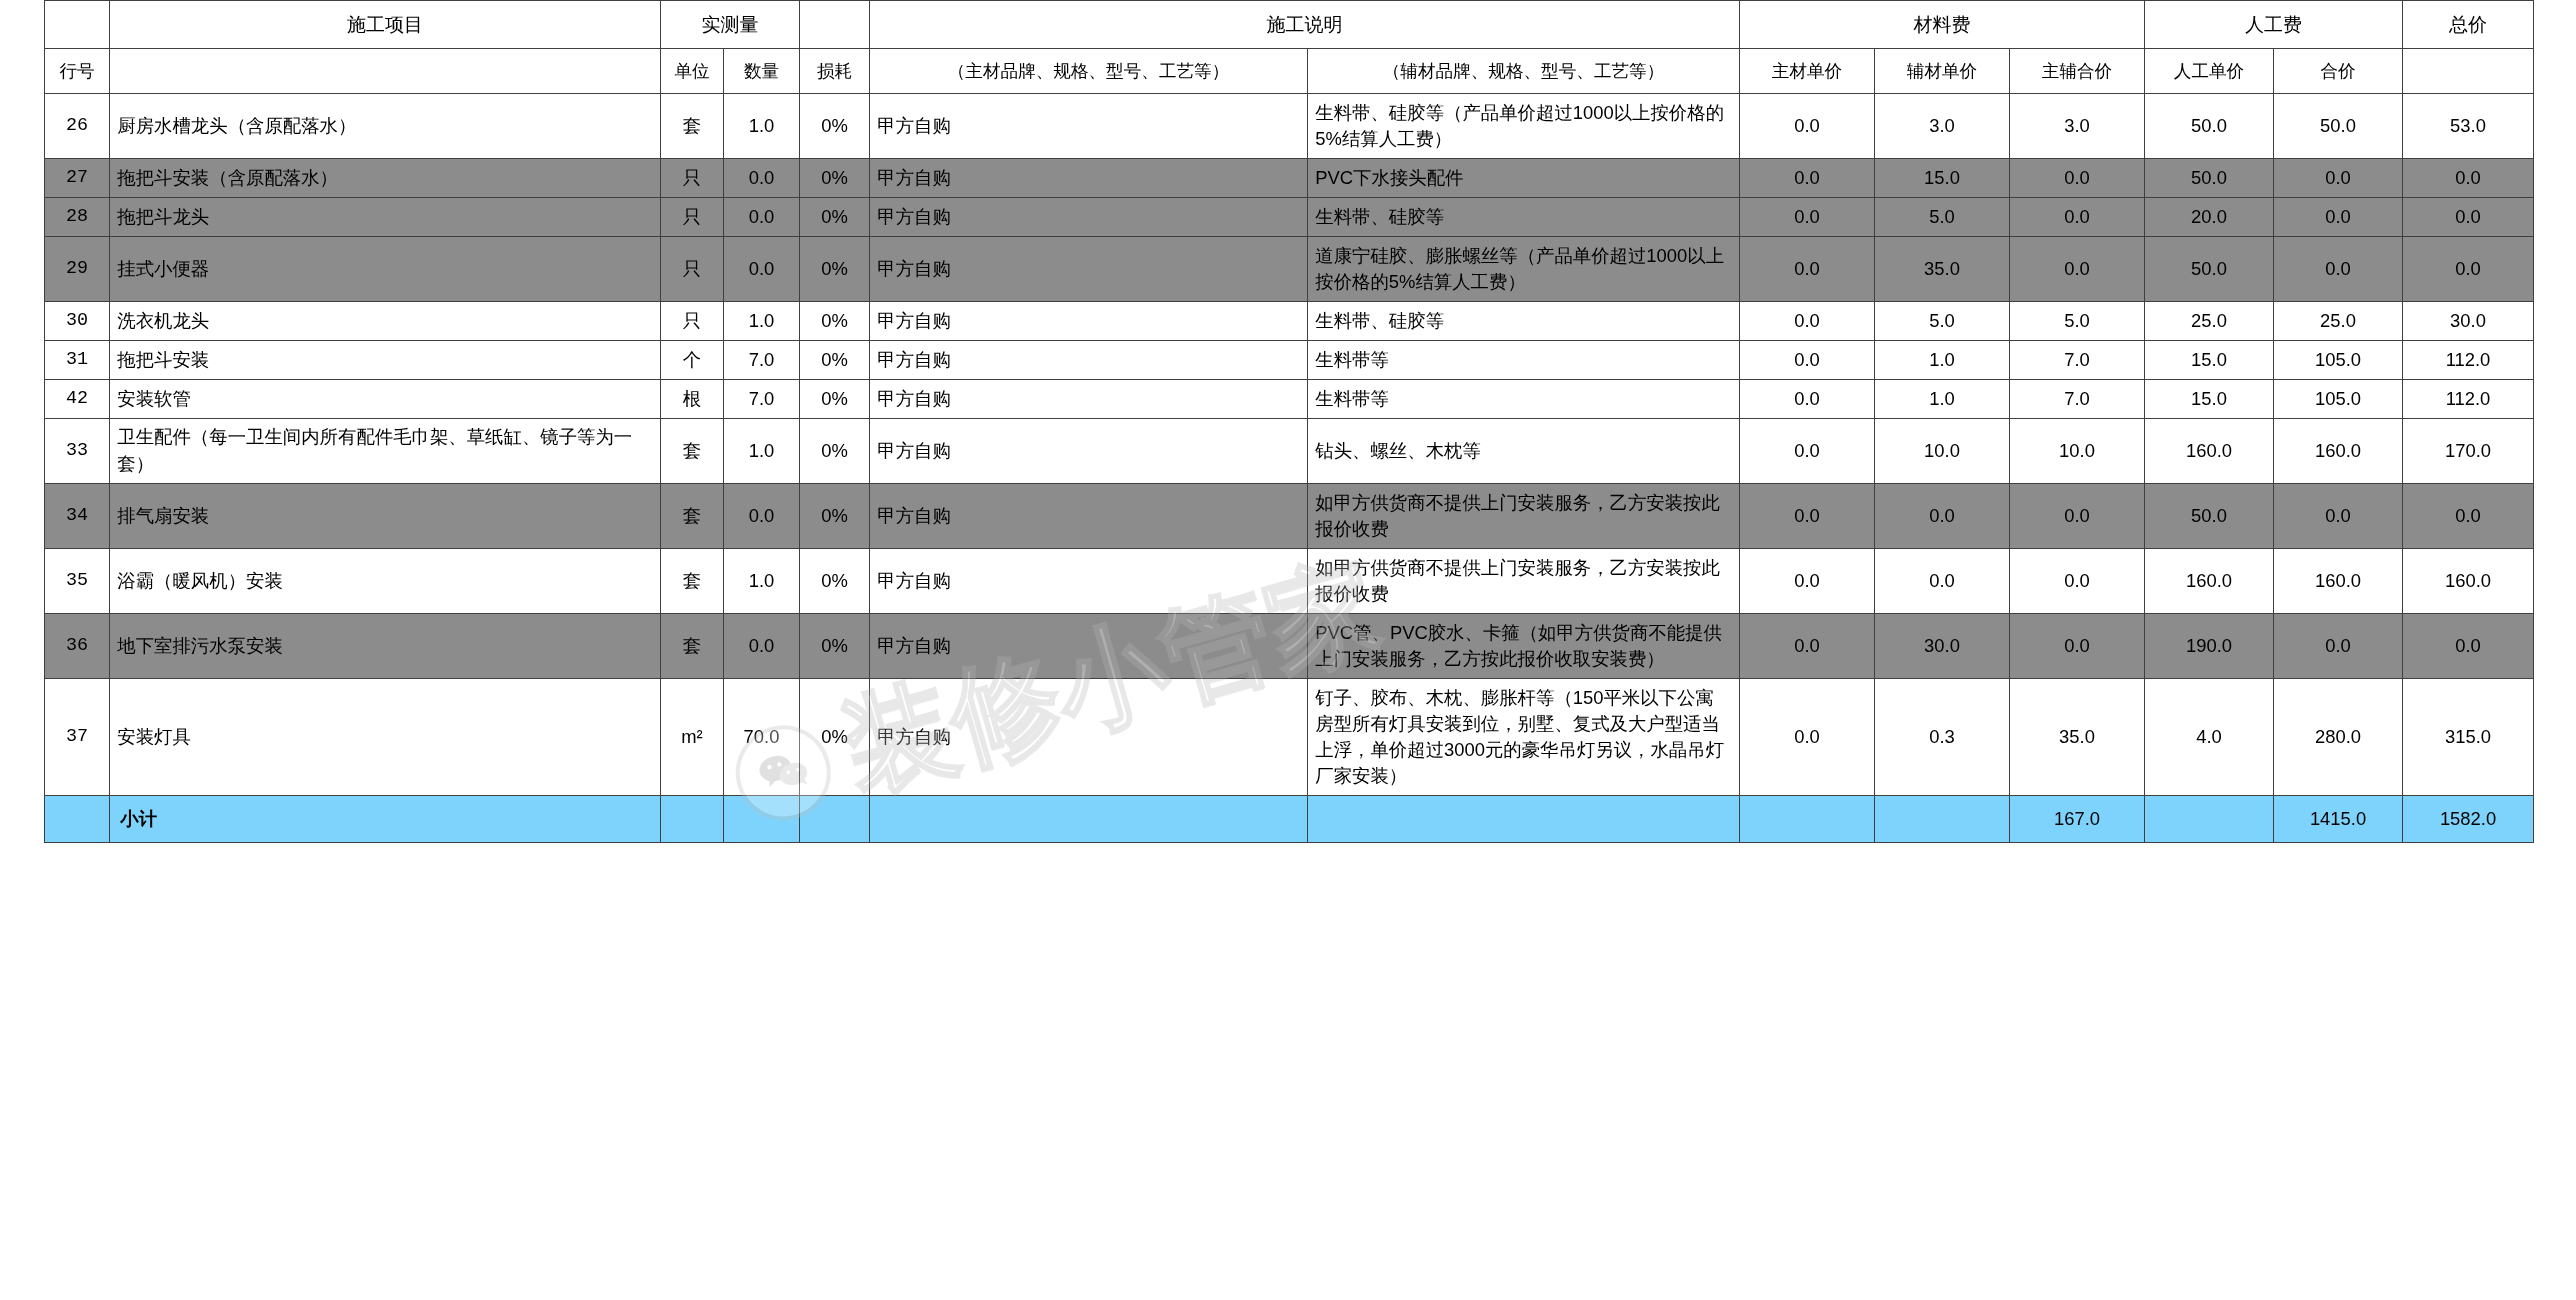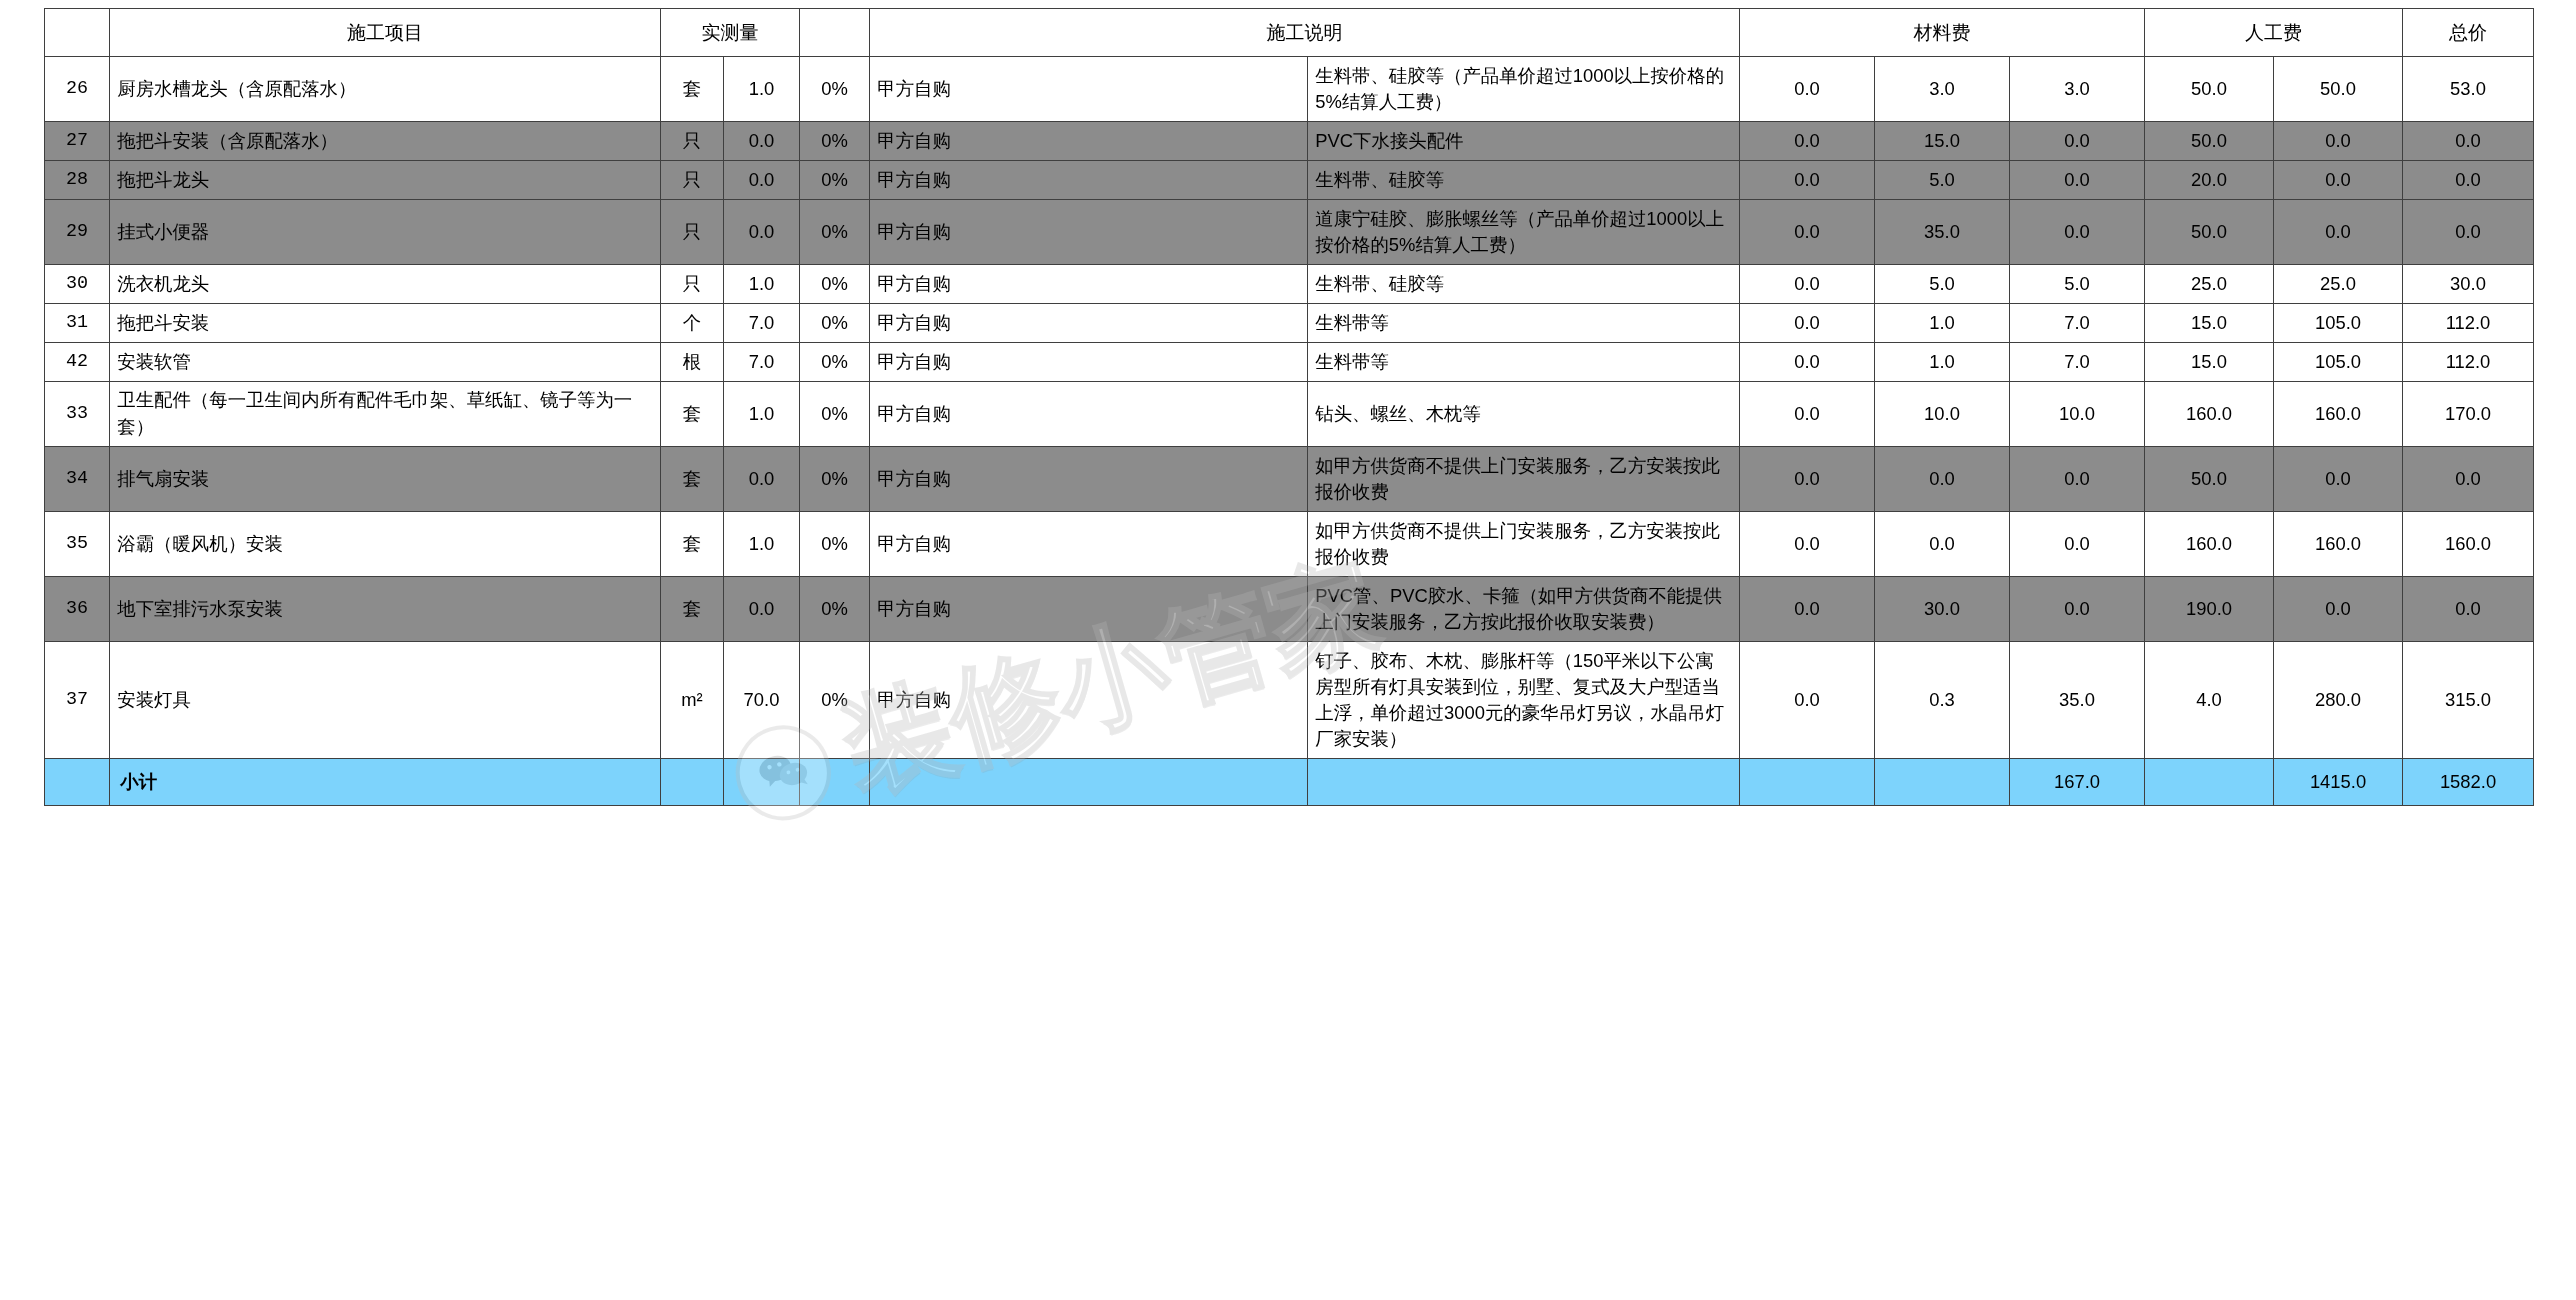--- a/index.html
+++ b/index.html
@@ -12,21 +12,20 @@
     height: 1301px;
     font-family: "Liberation Sans", sans-serif;
     position: relative;
     overflow: hidden;
   }
   #sheet {
     position: absolute;
     left: 44px;
     top: 0px;
     width: 2489px;
-    margin-top: 8px;
   }
   table.quote {
     border-collapse: collapse;
     table-layout: fixed;
     width: 2489px;
     font-size: 18.4px;
     color: #000000;
   }
   table.quote td, table.quote th {
     border: 1.5px solid #3f3f3f;
@@ -148,20 +147,35 @@
       <tr class="hdr-row1">
         <td></td>
         <td>施工项目</td>
         <td colspan="2">实测量</td>
         <td></td>
         <td colspan="2">施工说明</td>
         <td colspan="3">材料费</td>
         <td colspan="2">人工费</td>
         <td>总价</td>
       </tr>
+      <tr class="hdr-row2">
+        <td>行号</td>
+        <td></td>
+        <td>单位</td>
+        <td>数量</td>
+        <td>损耗</td>
+        <td>（主材品牌、规格、型号、工艺等）</td>
+        <td>（辅材品牌、规格、型号、工艺等）</td>
+        <td>主材单价</td>
+        <td>辅材单价</td>
+        <td>主辅合价</td>
+        <td>人工单价</td>
+        <td>合价</td>
+        <td></td>
+      </tr>
     </thead>
     <tbody>
 
       <tr class="plain">
         <td class="idx">
             <span class="cell c-center">26</span>
           </td>
         <td>
             <span class="cell c-left">厨房水槽龙头（含原配落水）</span>
           </td>

